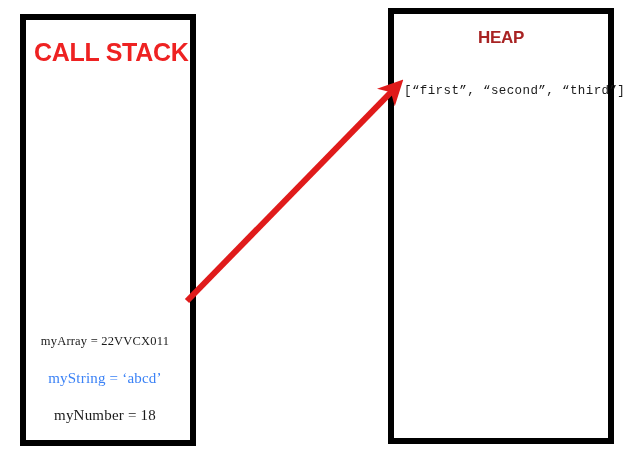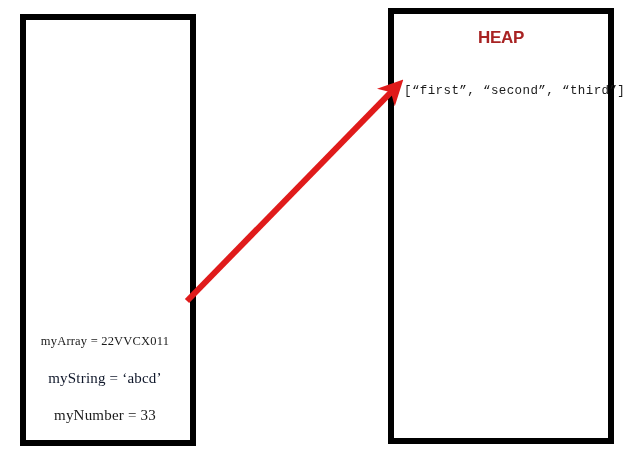--- a/index.html
+++ b/index.html
@@ -118,25 +118,26 @@
     pointer-events: none;
   }
 </style>
 </head>
 <body>
 
 <div id="canvas">
 
   <div class="region-box" id="call-stack-box" style="border-color: rgb(0, 0, 0);">
 
+    <div class="region-title" id="call-stack-title" style="color: rgb(238, 34, 34);">CALL STACK</div>
 
     <div id="stack-frames">
       <div class="stack-frame sz-sm" style="color: rgb(26, 26, 26);">myArray = 22VVCX011</div>
-      <div class="stack-frame sz-md" style="color: #0f172a;">myString = ‘abcd’</div>
-      <div class="stack-frame sz-md" style="color: rgb(26, 26, 26);">myNumber = 33</div>
+      <div class="stack-frame sz-md" style="color: #3b82f6;">myString = ‘abcd’</div>
+      <div class="stack-frame sz-md" style="color: rgb(26, 26, 26);">myNumber = 18</div>
     </div>
   </div>
 
   <div class="region-box" id="heap-box" style="border-color: rgb(0, 0, 0);">
 
     <div class="region-title" id="heap-title" style="color: rgb(168, 35, 35);">HEAP</div>
 
     <div id="heap-entries">
       <div class="heap-entry" style="color: rgb(26, 26, 26);">[“first”, “second”, “third”]</div>
     </div>

